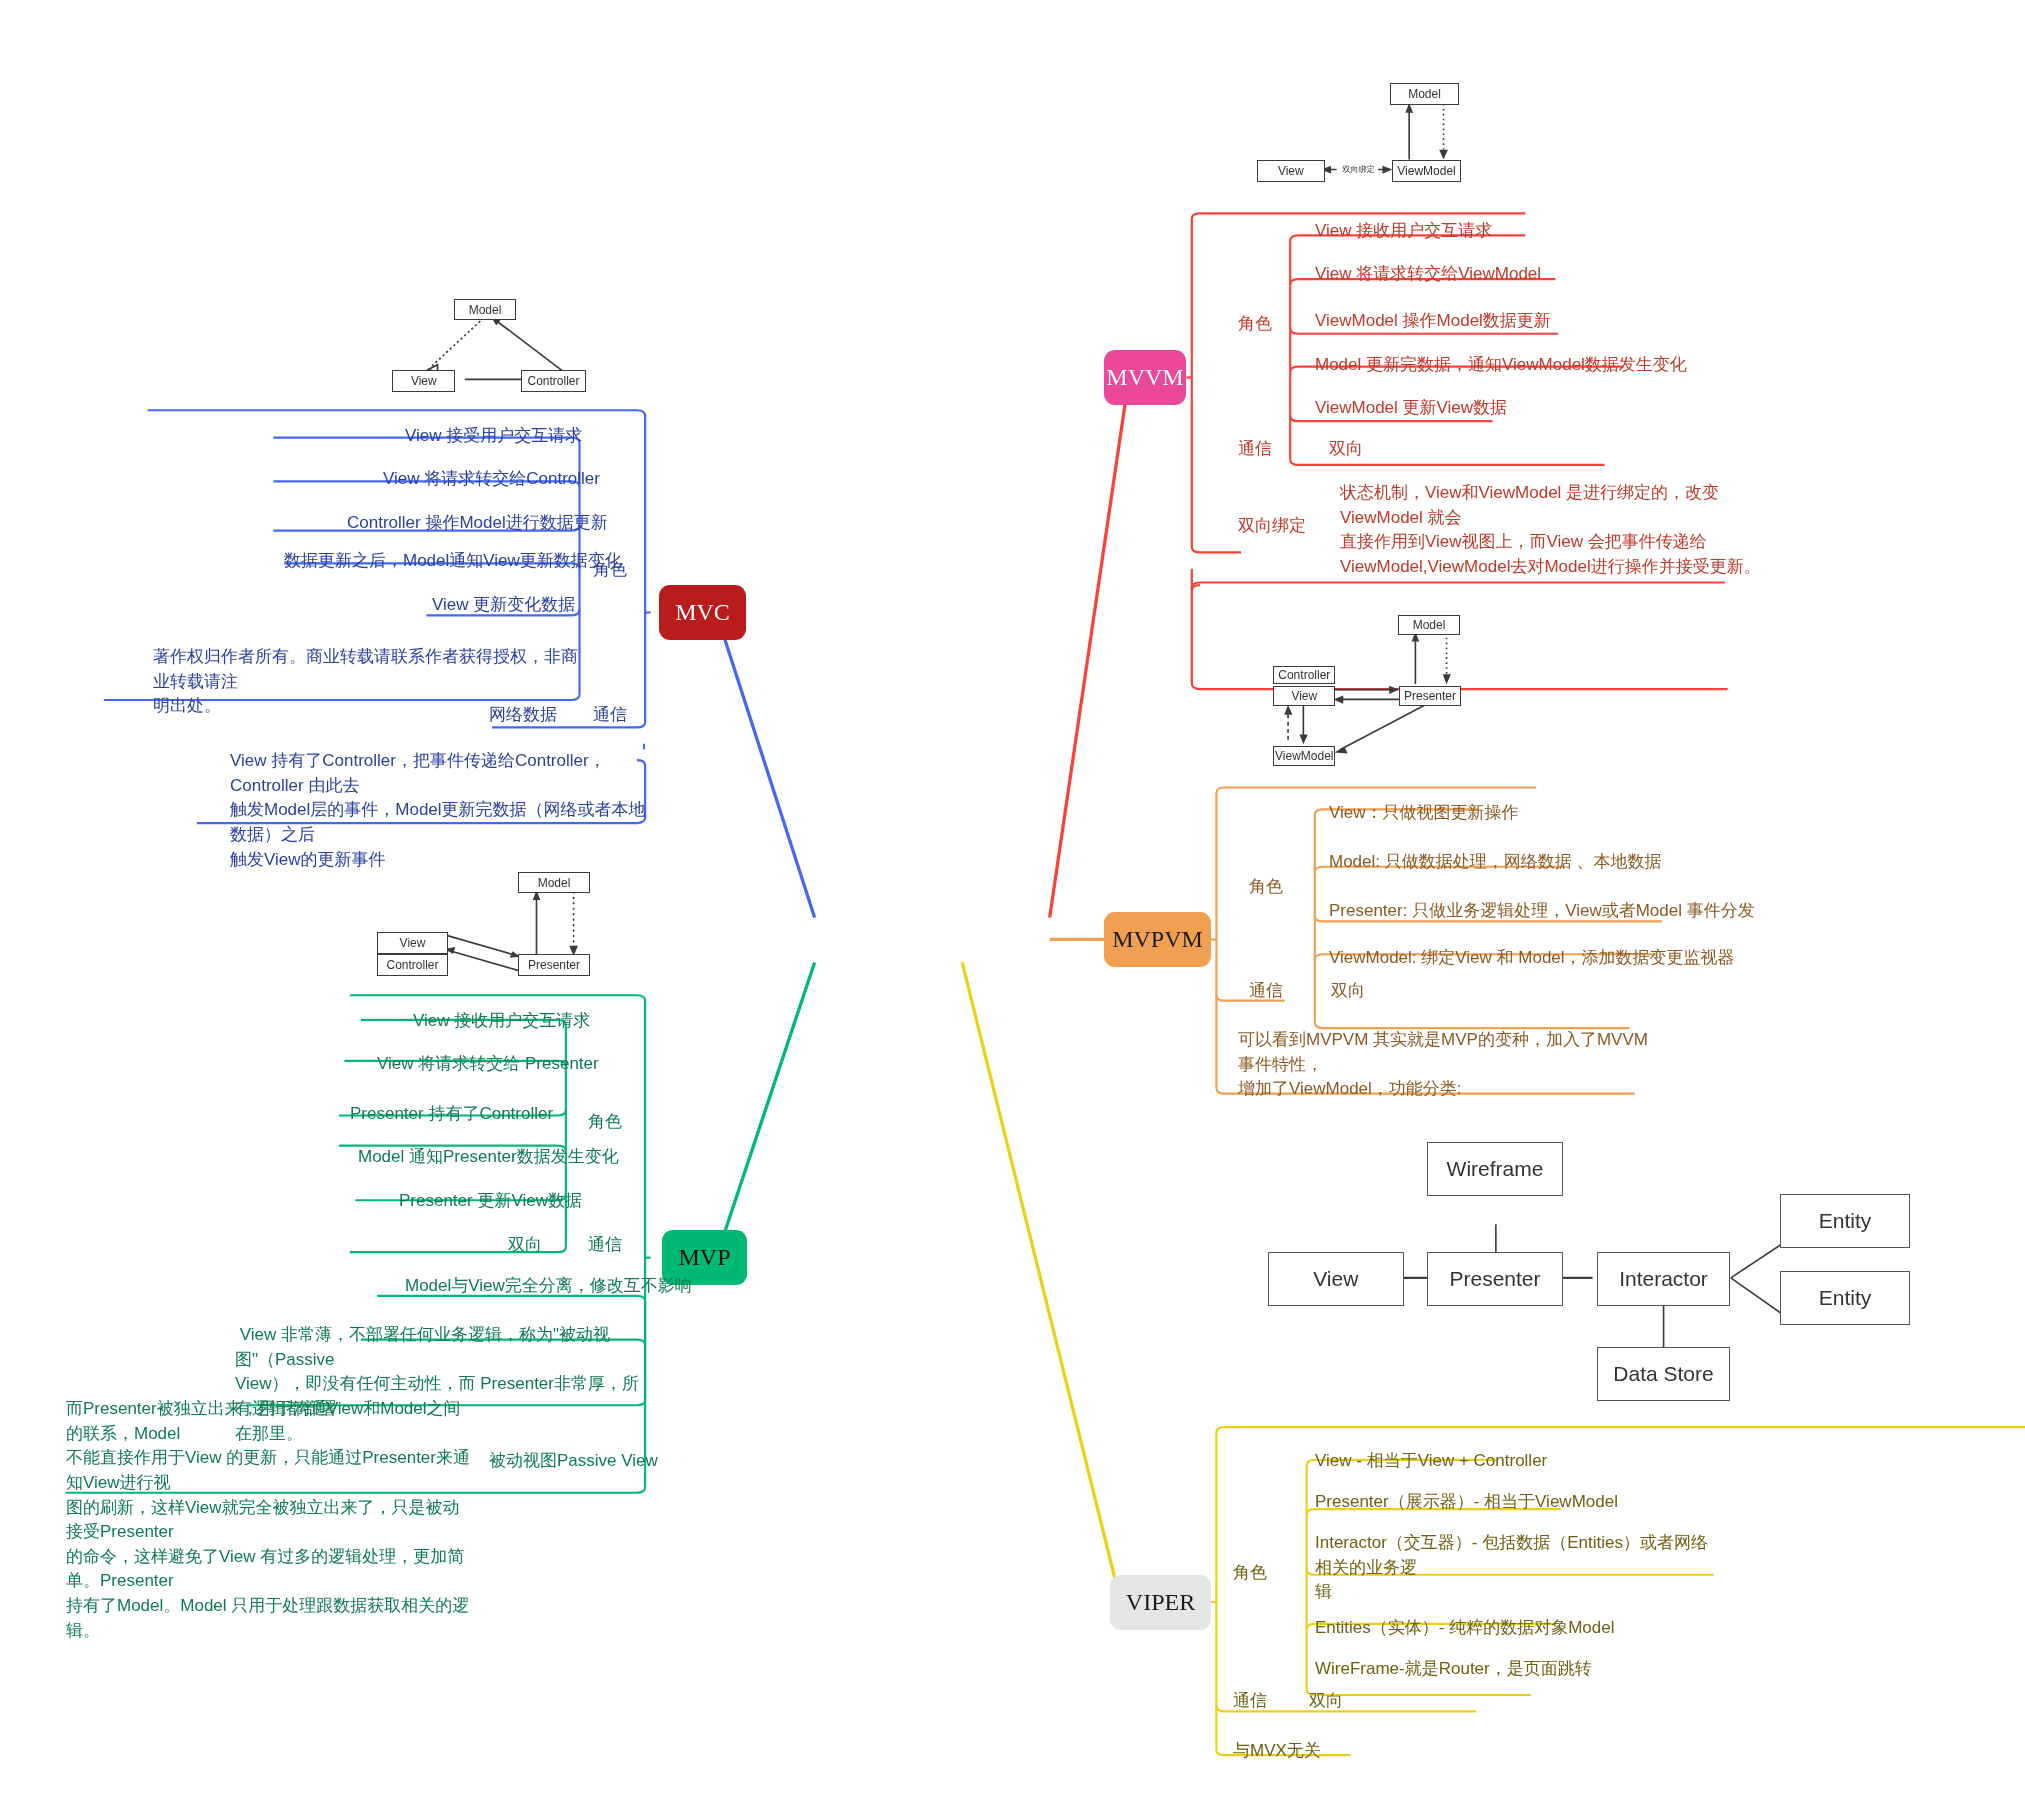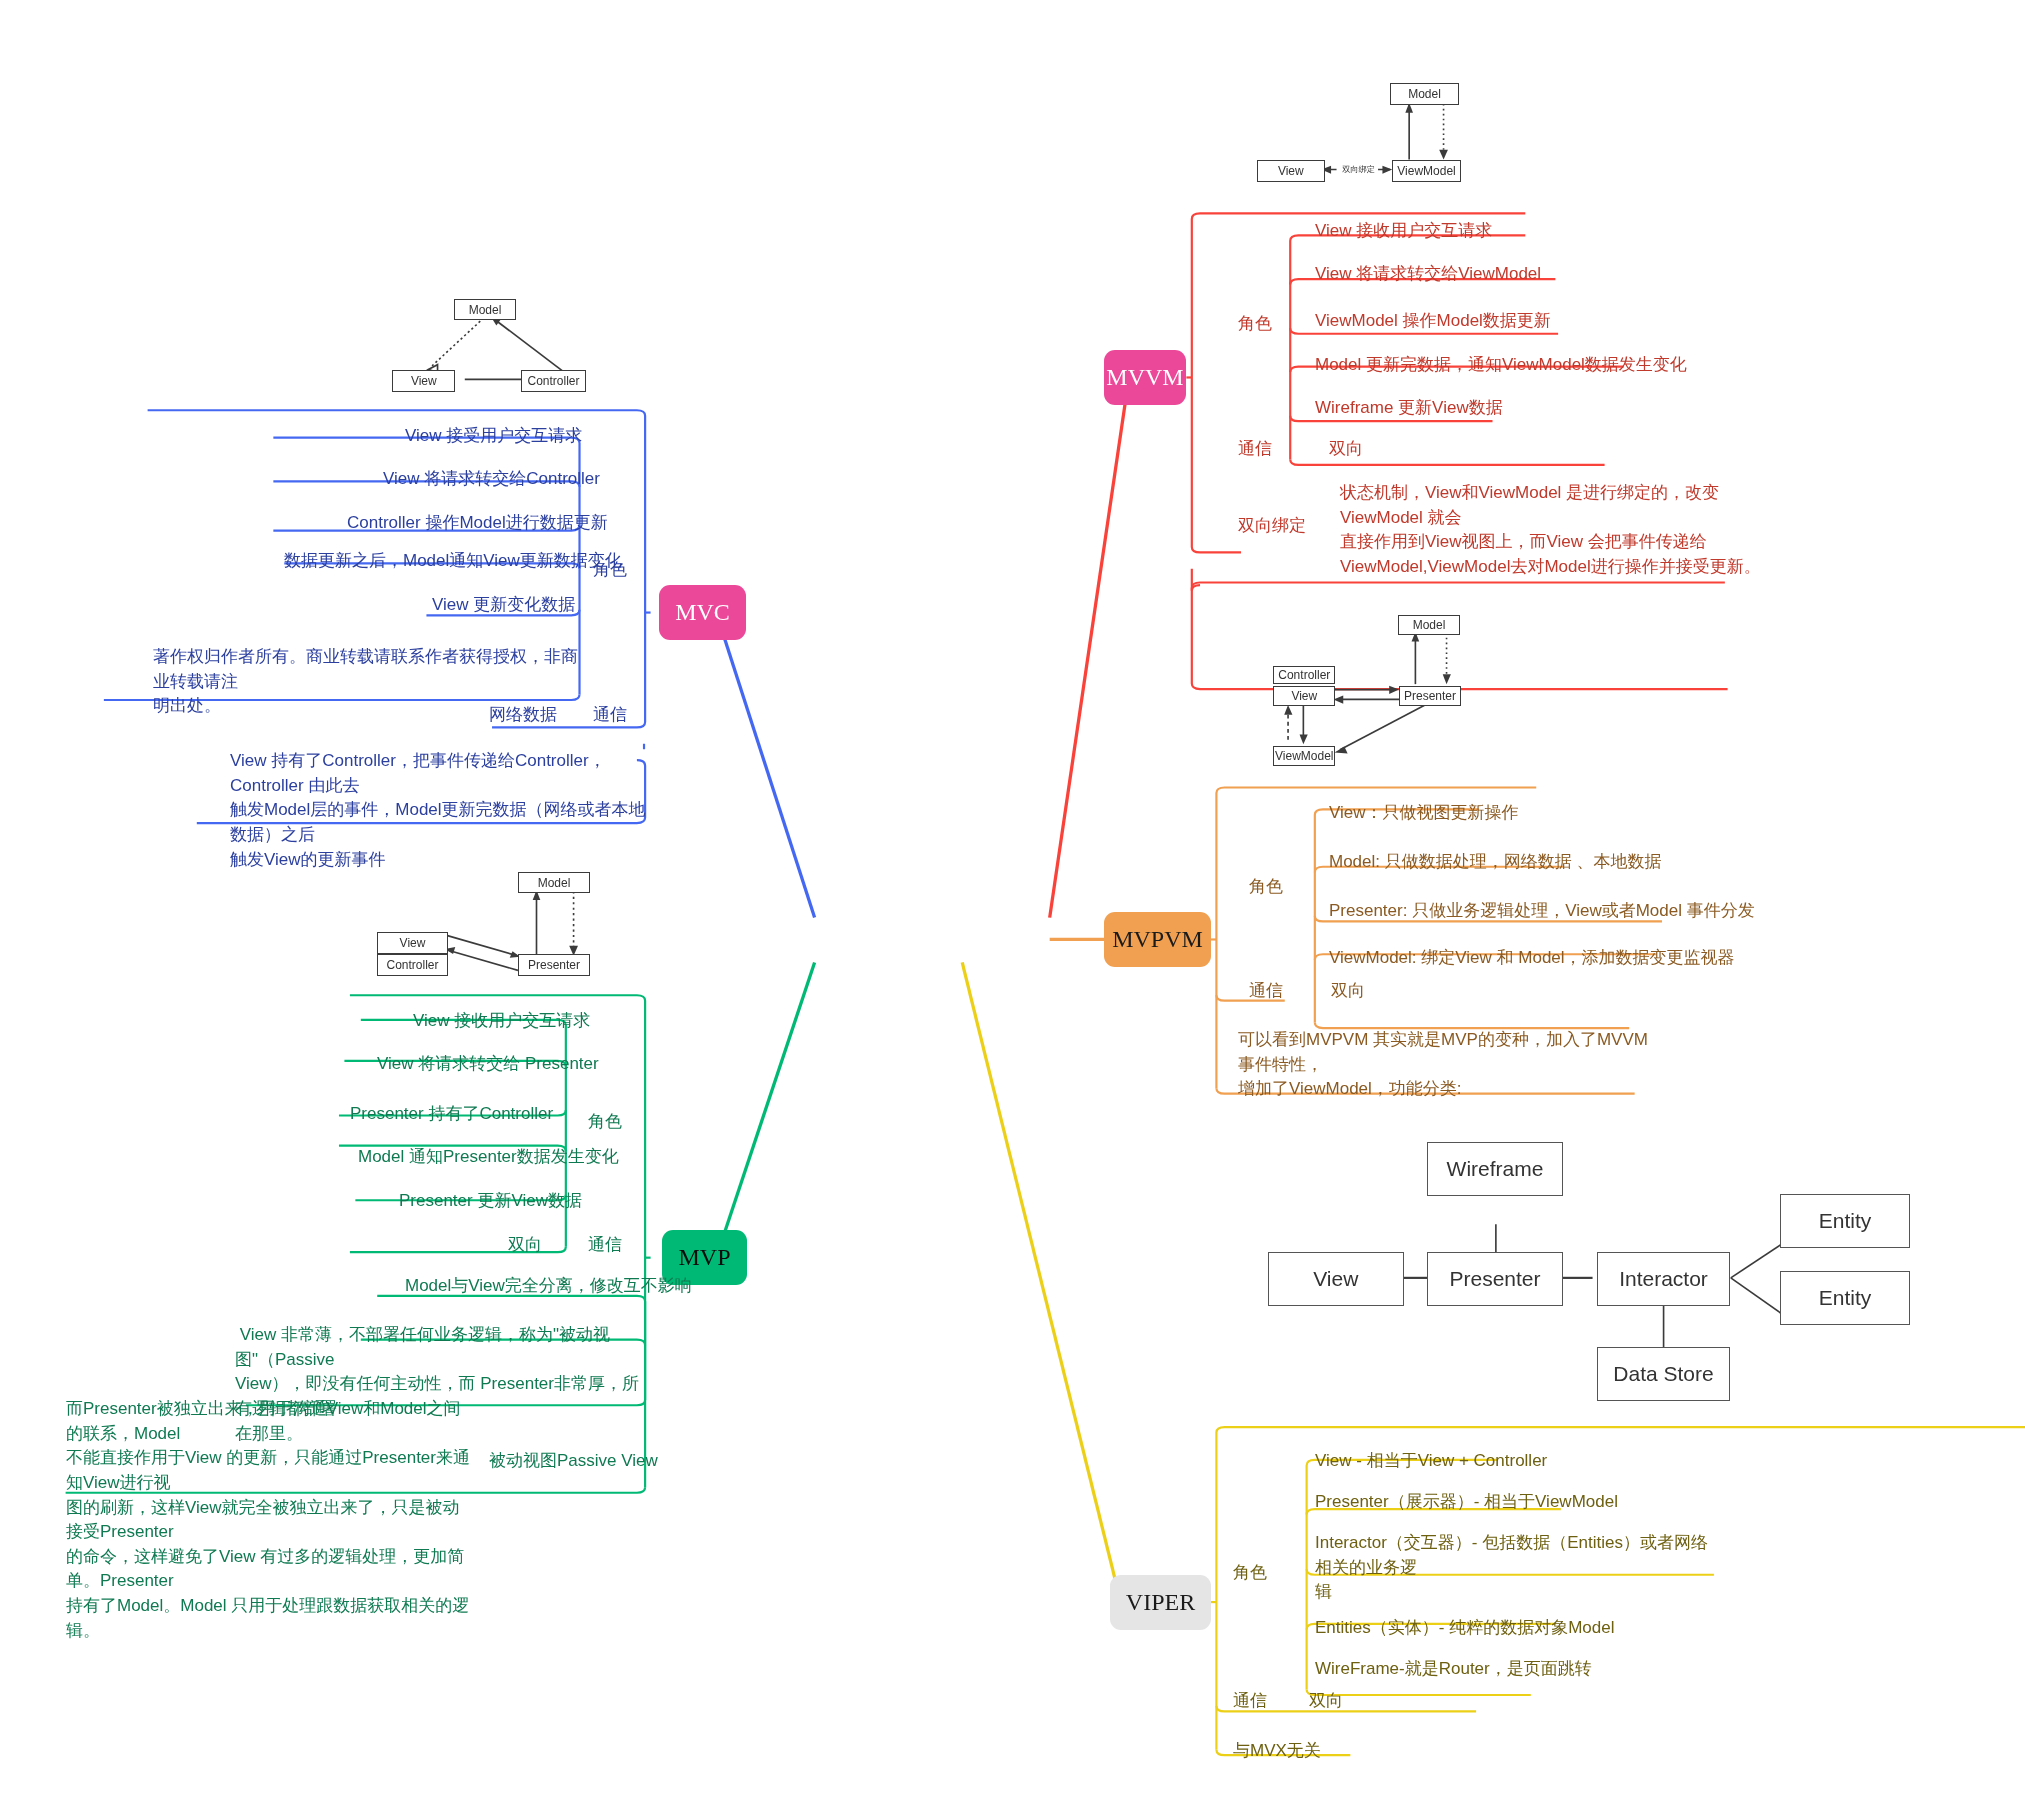--- a/index.html
+++ b/index.html
@@ -19,21 +19,21 @@
   }
   
   .node-branch{
     position:absolute;border-radius:11px;display:flex;align-items:center;
     justify-content:center;font-family:"Liberation Serif","DejaVu Serif",serif;
     font-size:24px;
   }
   .n-mvvm{background:#ec4899;color:#ffffff;}
   .n-mvpvm{background:#f0a050;color:#1b1b1b;text-align:center;}
   .n-viper{background:#e5e5e5;color:#1b1b1b;}
-  .n-mvc{background:#ec4899;color:#ffffff;}
+  .n-mvc{background:#b91c1c;color:#ffffff;}
   .n-mvp{background:#00b974;color:#0d0d0d;}
 
   
   .leaf{
     position:absolute;font-size:17px;line-height:1.45;white-space:pre-wrap;
   }
   .leaf.r{color:#c0392b;}
   .leaf.o{color:#8a5a22;}
   .leaf.y{color:#6e6011;}
   .leaf.b{color:#2b3f9e;}
@@ -227,21 +227,21 @@
   </div>
 
   <div class="lbl r" style="left:1238px;top:312px;">角色</div>
   <div class="lbl r" style="left:1238px;top:437px;">通信</div>
   <div class="lbl r" style="left:1329px;top:437px;">双向</div>
 
   <div class="leaf r" style="left:1315px;top:219px;">View 接收用户交互请求</div>
   <div class="leaf r" style="left:1315px;top:262px;">View 将请求转交给ViewModel</div>
   <div class="leaf r" style="left:1315px;top:309px;">ViewModel 操作Model数据更新</div>
   <div class="leaf r" style="left:1315px;top:353px;">Model 更新完数据，通知ViewModel数据发生变化</div>
-  <div class="leaf r" style="left:1315px;top:396px;">Wireframe 更新View数据</div>
+  <div class="leaf r" style="left:1315px;top:396px;">ViewModel 更新View数据</div>
 
   <div class="lbl r" style="left:1238px;top:514px;">双向绑定</div>
   <div class="leaf r" style="left:1340px;top:481px;width:437px;">状态机制，View和ViewModel 是进行绑定的，改变ViewModel 就会
 直接作用到View视图上，而View 会把事件传递给
 ViewModel,ViewModel去对Model进行操作并接受更新。</div>
 
   <div class="uml" style="left:1247px;top:71px;width:273px;height:115px;">
     <svg width="273" height="115" viewBox="0 0 500 210">
       <line x1="297" y1="60" x2="297" y2="162" stroke="#3b3b3b" stroke-width="3"></line>
       <polygon points="297,58 290,76 304,76" fill="#3b3b3b"></polygon>

